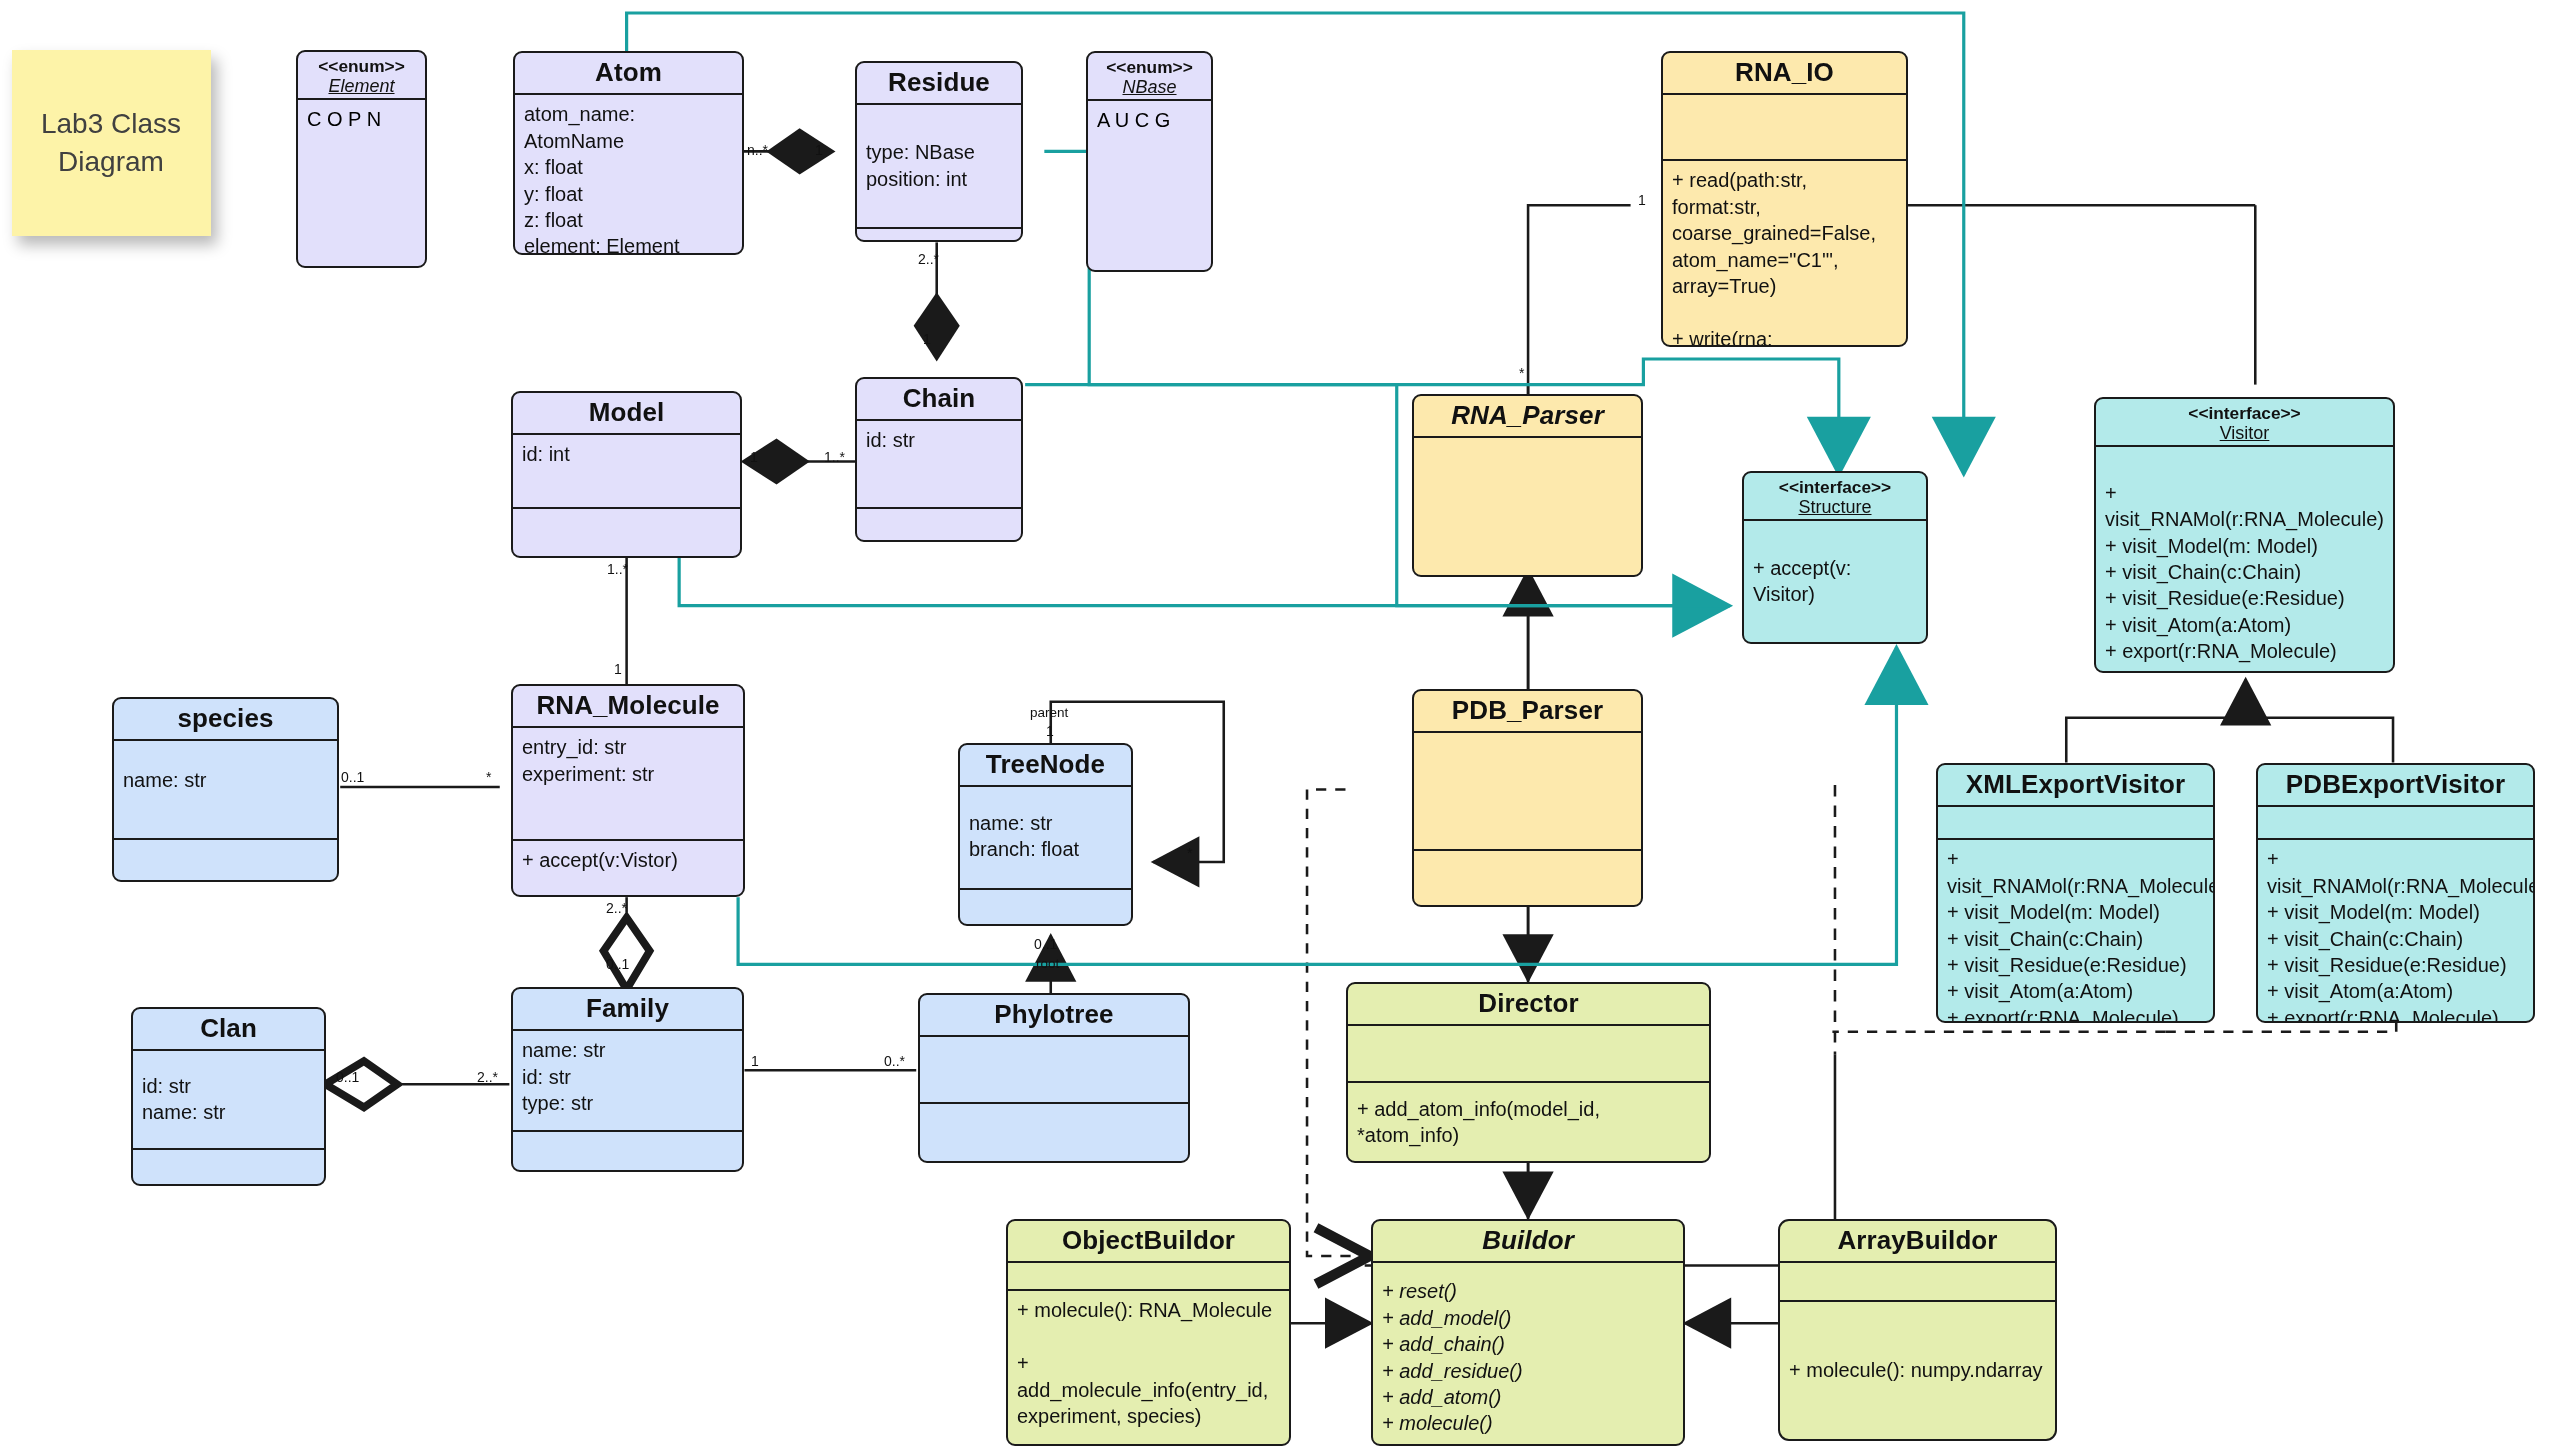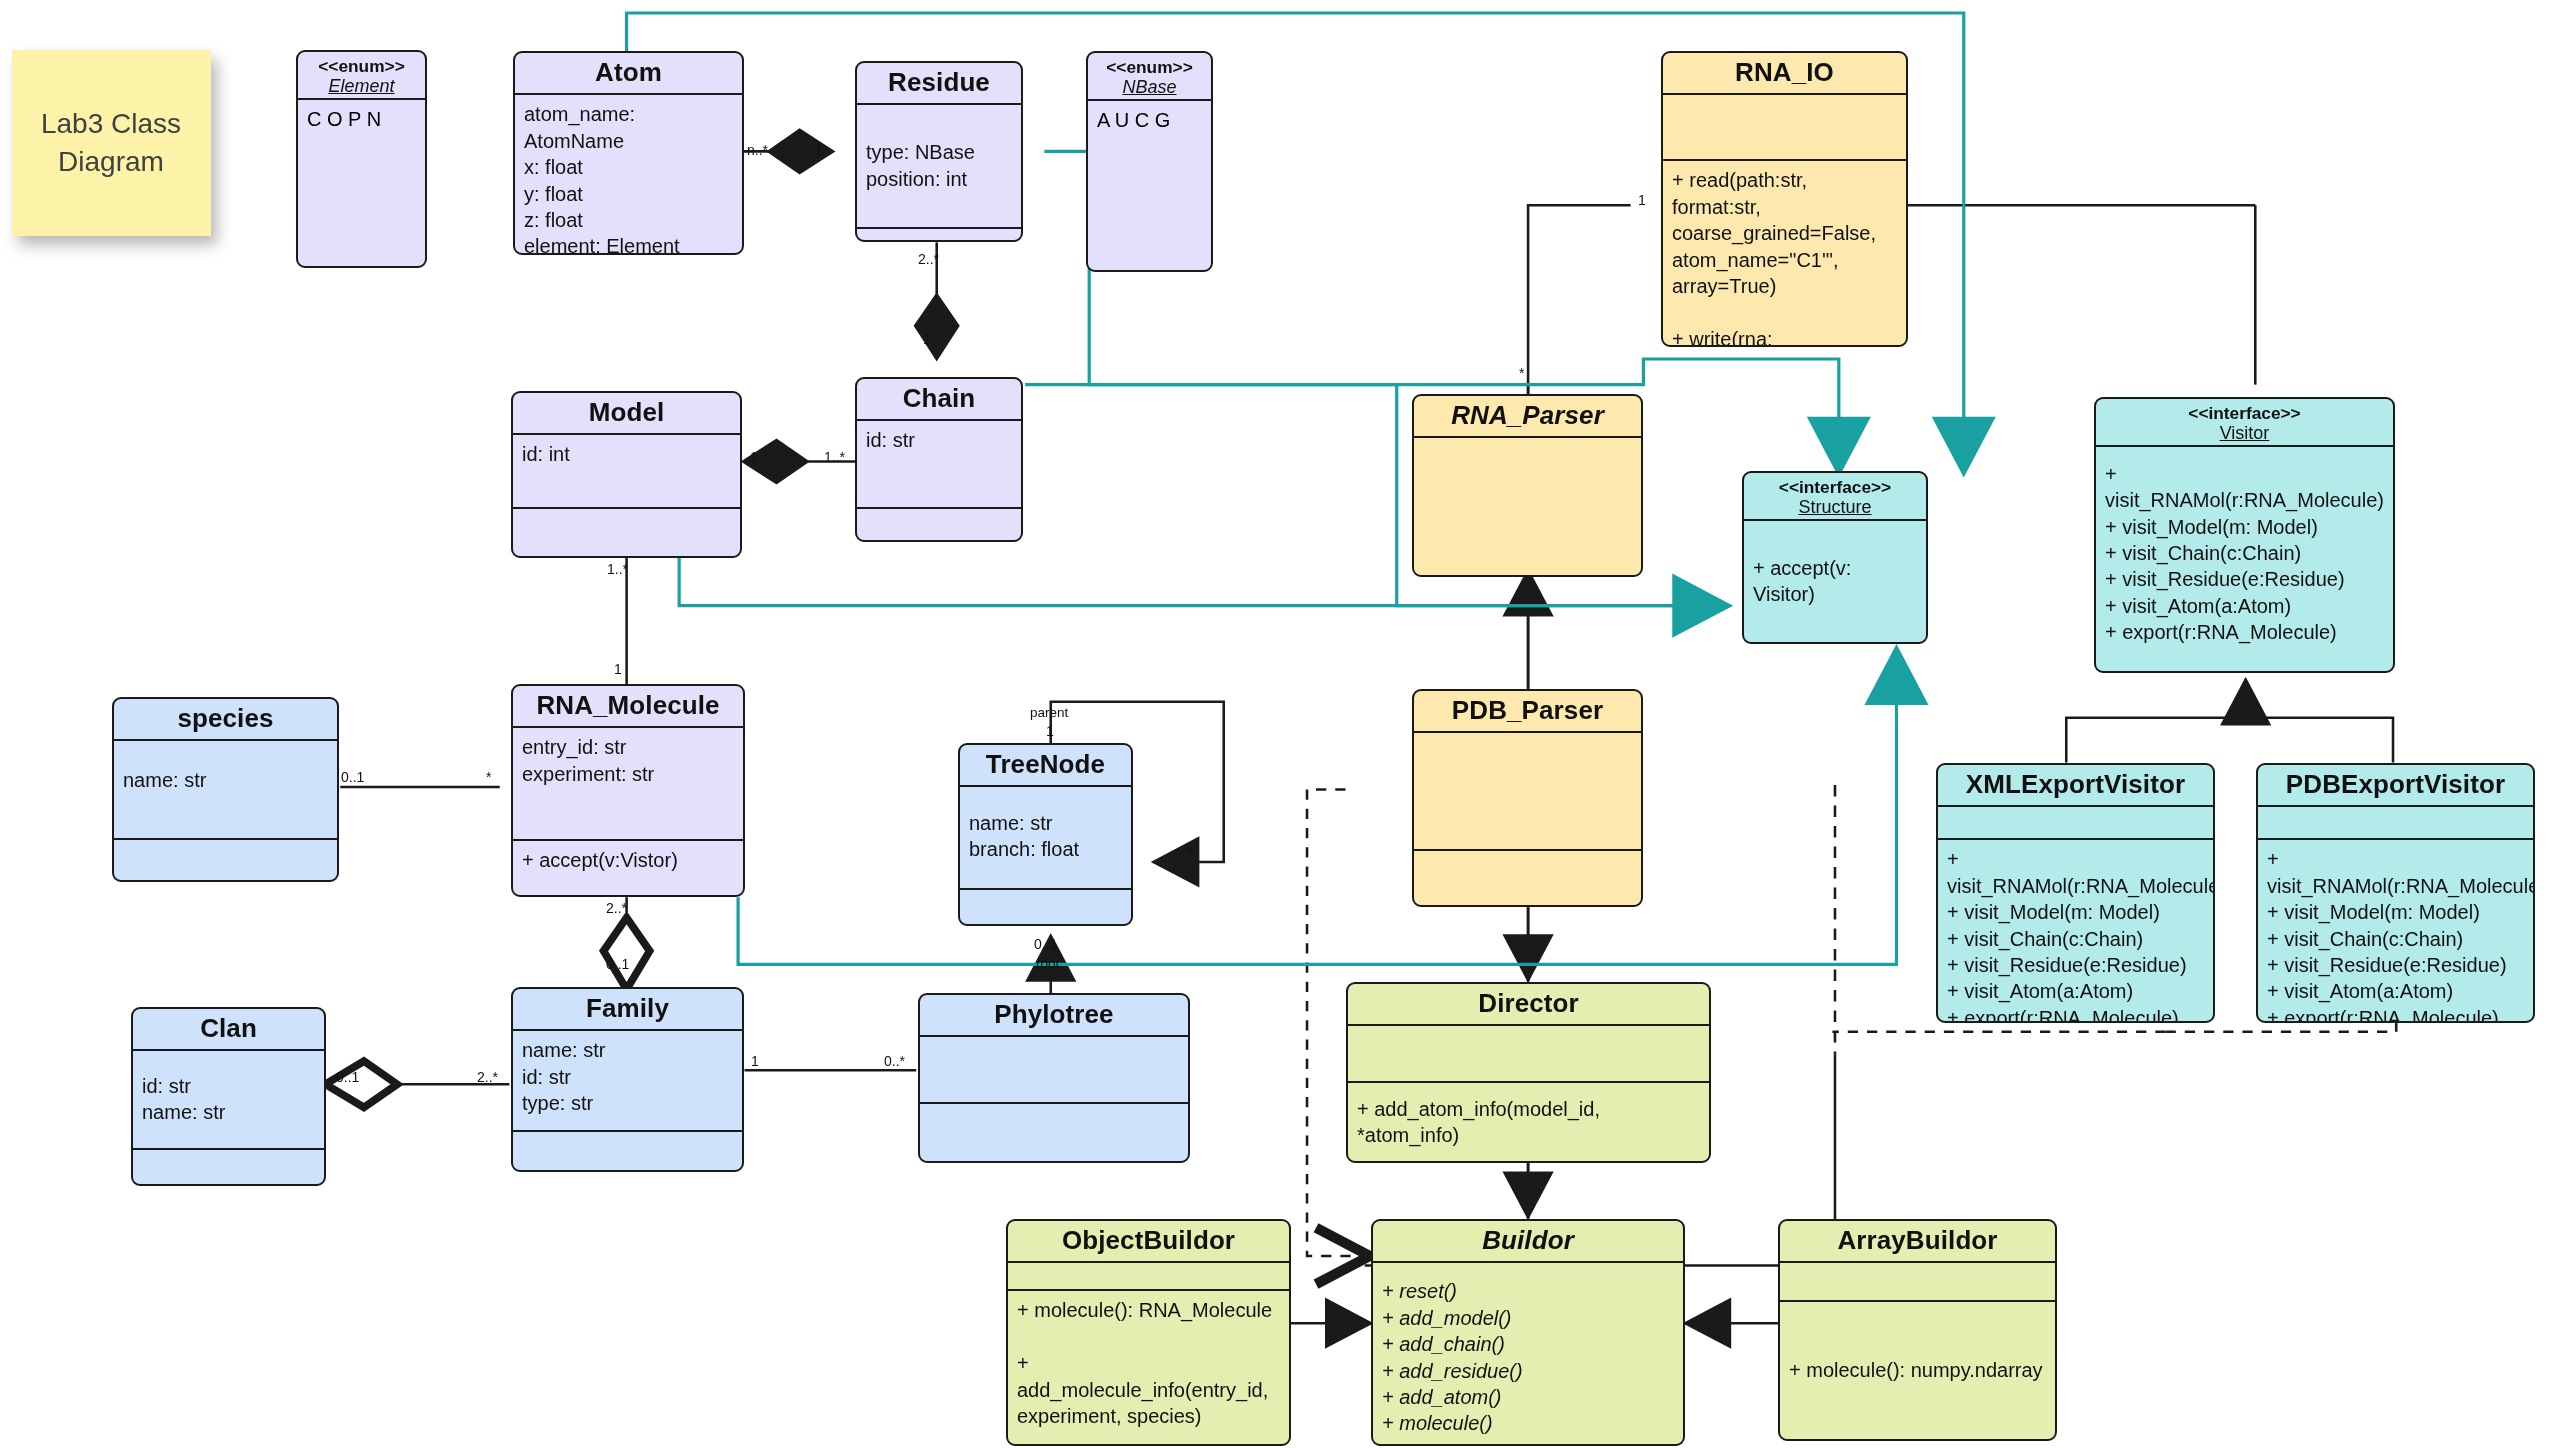--- a/index.html
+++ b/index.html
@@ -271,21 +271,21 @@
     <div class="sep"></div>
     <div class="attrs" style="display:flex;align-items:center;">+ accept(v: Visitor)</div>
   </div>
 
   <div class="cls cyan" style="left:2094px; top:397px; width:301px; height:276px;">
     <div class="stereo plain">
       <span>&lt;&lt;interface&gt;&gt;</span>
       <span class="nm">Visitor</span>
     </div>
     <div class="sep"></div>
-    <div class="attrs" style="padding-top:14px;">+ visit_RNAMol(r:RNA_Molecule)
+    <div class="attrs" style="padding-top:33px;">+ visit_RNAMol(r:RNA_Molecule)
 + visit_Model(m: Model)
 + visit_Chain(c:Chain)
 + visit_Residue(e:Residue)
 + visit_Atom(a:Atom)
 + export(r:RNA_Molecule)</div>
   </div>
 
   <div class="cls blue" style="left:112px; top:697px; width:227px; height:185px;">
     <div class="hdr">species</div>
     <div class="attrs" style="padding-top:26px;">name: str</div>
@@ -373,21 +373,21 @@
   <div class="cls green italic-title" style="left:1371px; top:1219px; width:314px; height:227px;">
     <div class="hdr">Buildor</div>
     <div class="attrs italic" style="font-style:italic; padding-top:15.4px;">+ reset()
 + add_model()
 + add_chain()
 + add_residue()
 + add_atom()
 + molecule()</div>
   </div>
 
-  <div class="cls green" style="left:1778px; top:1219px; width:279px; height:222px;">
+  <div class="cls green" style="left:1778px; top:1219px; width:279px; height:222px;border-radius:11px;">
     <div class="hdr">ArrayBuildor</div>
     <div class="attrs" style="flex:0 0 37px;"></div>
     <div class="ops" style="flex:1 1 auto; display:flex; align-items:center;">+ molecule(): numpy.ndarray</div>
   </div>
 
   <div class="mult" style="left:747px; top:142px;">n..*</div>
   <div class="mult" style="left:815px; top:142px;">1</div>
 
   <div class="mult" style="left:918px; top:251px;">2..*</div>
   <div class="mult" style="left:923px; top:331px;">1</div>

